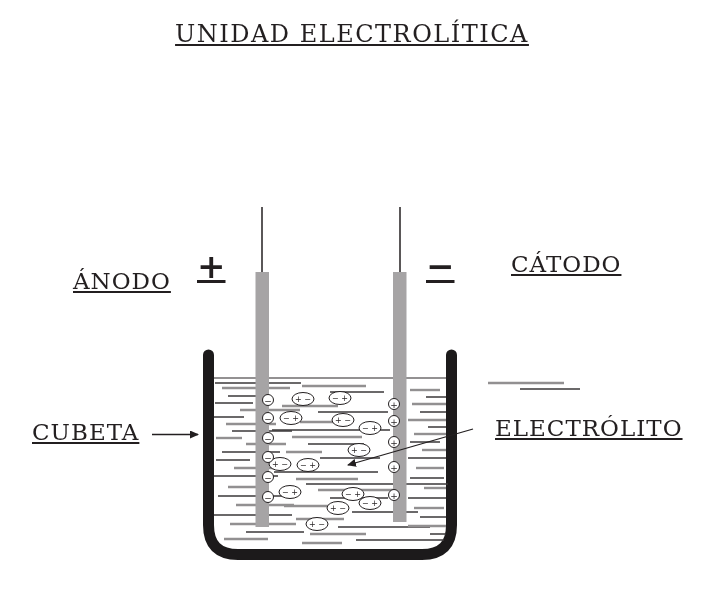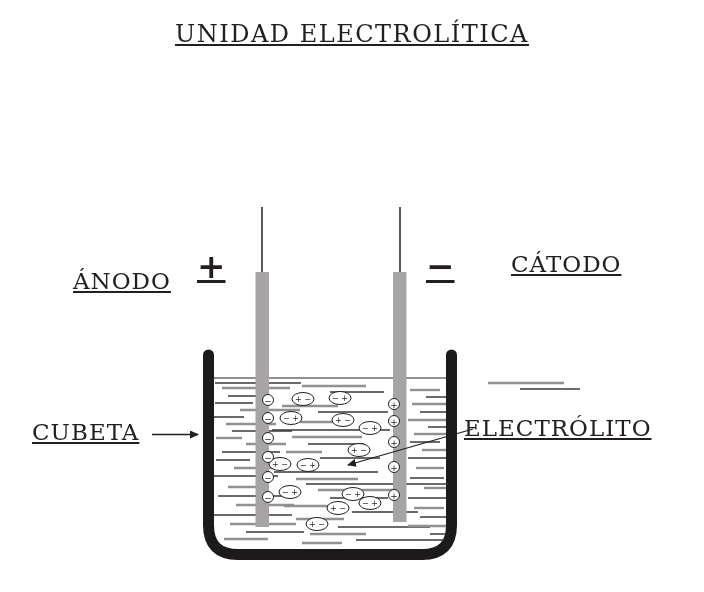--- a/index.html
+++ b/index.html
@@ -17,21 +17,21 @@
     overflow:hidden;
   }
   #diagram-svg{position:absolute;left:0;top:0;}
   .lbl{position:absolute;white-space:nowrap;color:var(--ink);text-decoration:underline;}
   .title{left:0;top:20px;width:704px;text-align:center;font-size:24px;letter-spacing:1.5px;}
   .anode-label{left:73px;top:251px;font-size:23px;letter-spacing:1px;margin-top:17px;}
   .plus-sign{left:197px;top:246px;font-size:34px;font-weight:bold;}
   .minus-sign{left:426px;top:246px;font-size:34px;font-weight:bold;}
   .cathode-label{left:466px;top:251px;font-size:23px;letter-spacing:1px;margin-left:45px;}
   .cubeta-label{left:32px;top:419px;font-size:23px;letter-spacing:1px;}
-  .electrolito-label{left:464px;top:415px;font-size:23px;letter-spacing:1px;}
+  .electrolito-label{left:495px;top:415px;font-size:23px;letter-spacing:1px;}
   .ion-text{font-family:"DejaVu Sans","Liberation Sans",sans-serif;}
 </style>
 </head>
 <body>
 
 <div id="stage">
 
   <svg id="diagram-svg" width="704" height="592" viewBox="0 0 704 592">
     <defs>
       <marker id="arrow" markerWidth="10" markerHeight="8" refX="8" refY="4" orient="auto" markerUnits="userSpaceOnUse">

